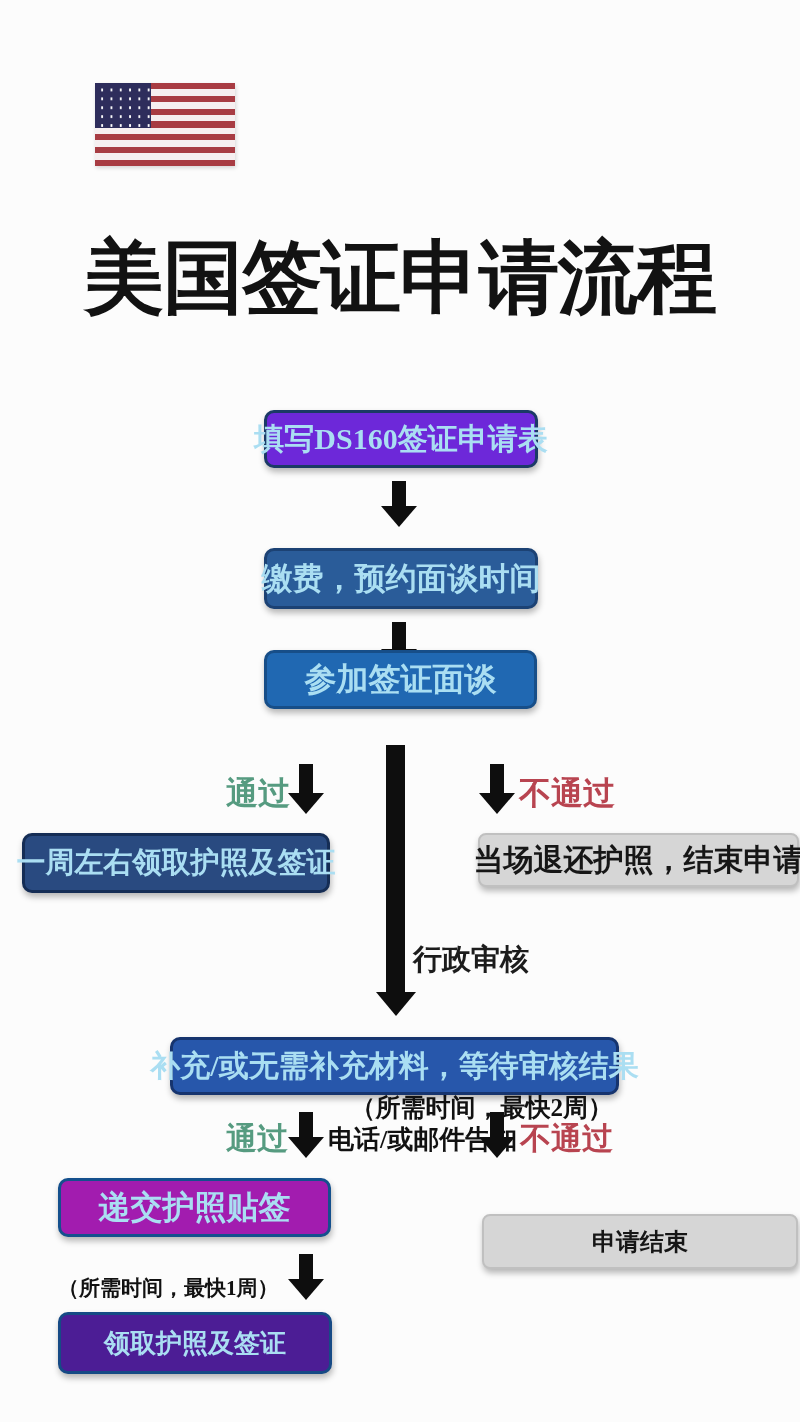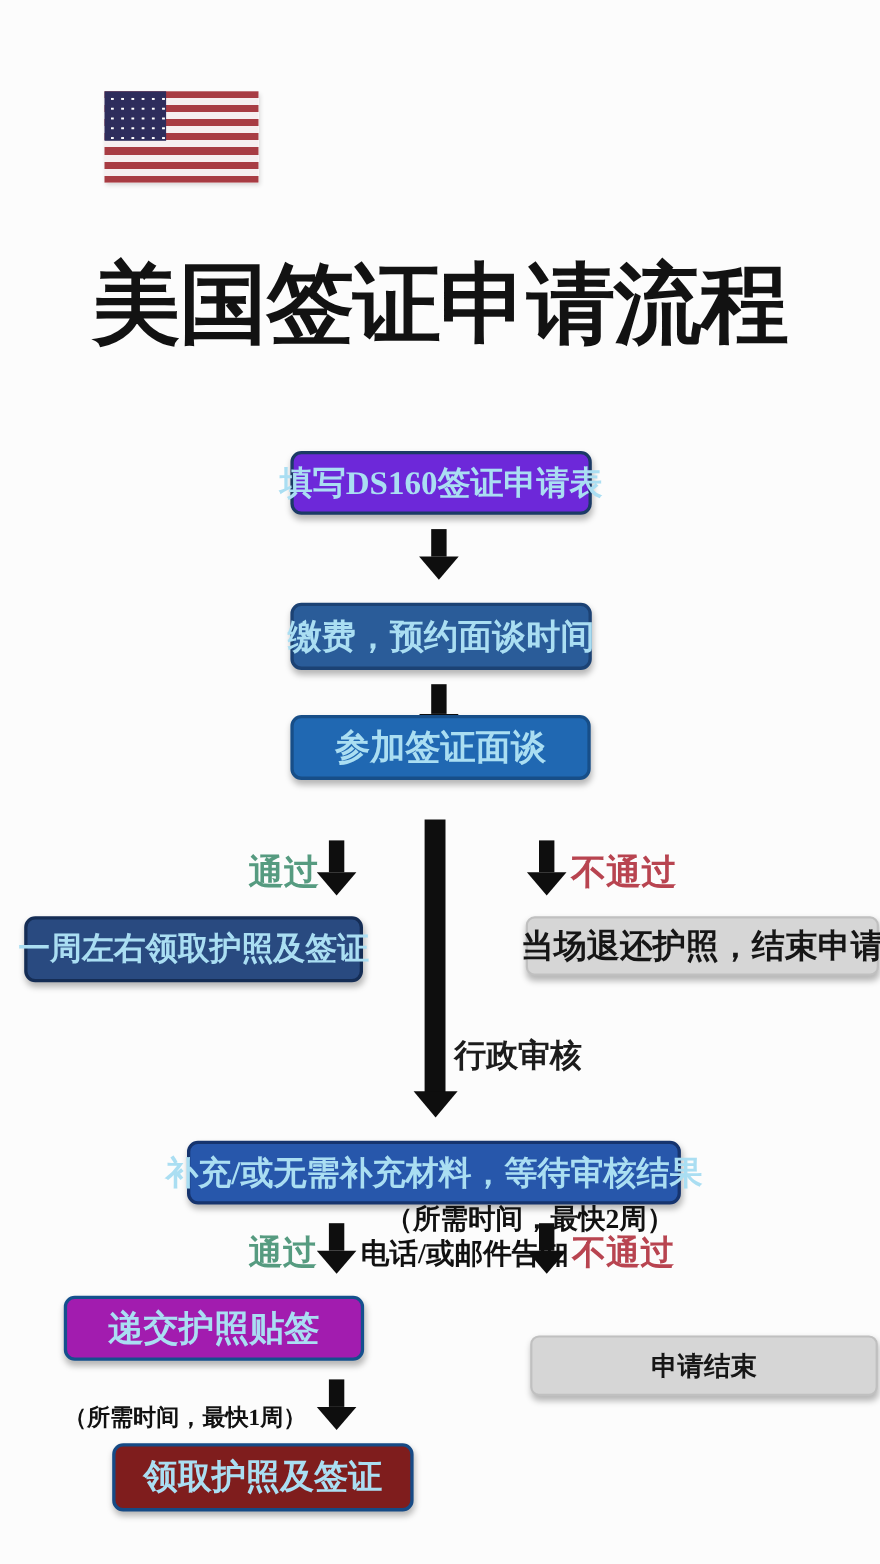--- a/index.html
+++ b/index.html
@@ -45,21 +45,21 @@
     text-align:center;
     box-shadow:1px 4px 6px rgba(0,0,0,0.28);
     white-space:nowrap;
   }
   .b-step1{left:264px;top:410px;width:268px;height:52px;background:#6d28d9;border:3px solid #1b3a66;font-size:30px;}
   .b-step2{left:264px;top:548px;width:268px;height:55px;background:#2a5c99;border:3px solid #1c4274;font-size:31px;}
   .b-step3{left:264px;top:650px;width:267px;height:53px;background:#2068b2;border:3px solid #174e88;font-size:32px;}
   .b-pass1{left:22px;top:833px;width:302px;height:54px;background:#294a80;border:3px solid #152d55;font-size:29px;}
   .b-step4{left:170px;top:1037px;width:443px;height:52px;background:#2757ab;border:3px solid #16346e;font-size:30px;}
   .b-step5{left:58px;top:1178px;width:267px;height:53px;background:#a21caf;border:3px solid #14508d;font-size:32px;}
-  .b-step6{left:58px;top:1312px;width:268px;height:56px;background:#7f1d1d;border:3px solid #164a85;font-size:31px;margin-left:44px;}
+  .b-step6{left:58px;top:1312px;width:268px;height:56px;background:#4c1d95;border:3px solid #164a85;font-size:26px;}
   .gray{
     background:#d6d6d6;border:2px solid #c0c0c0;color:#161616;
     border-radius:8px;font-weight:600;text-align:center;
   }
   .b-fail1{left:478px;top:833px;width:317px;height:50px;font-size:30px;}
   .b-failend{left:482px;top:1178px;width:312px;height:51px;font-size:24px;margin-top:36px;}
 
   
   .arrow{
     position:absolute;width:36px;

